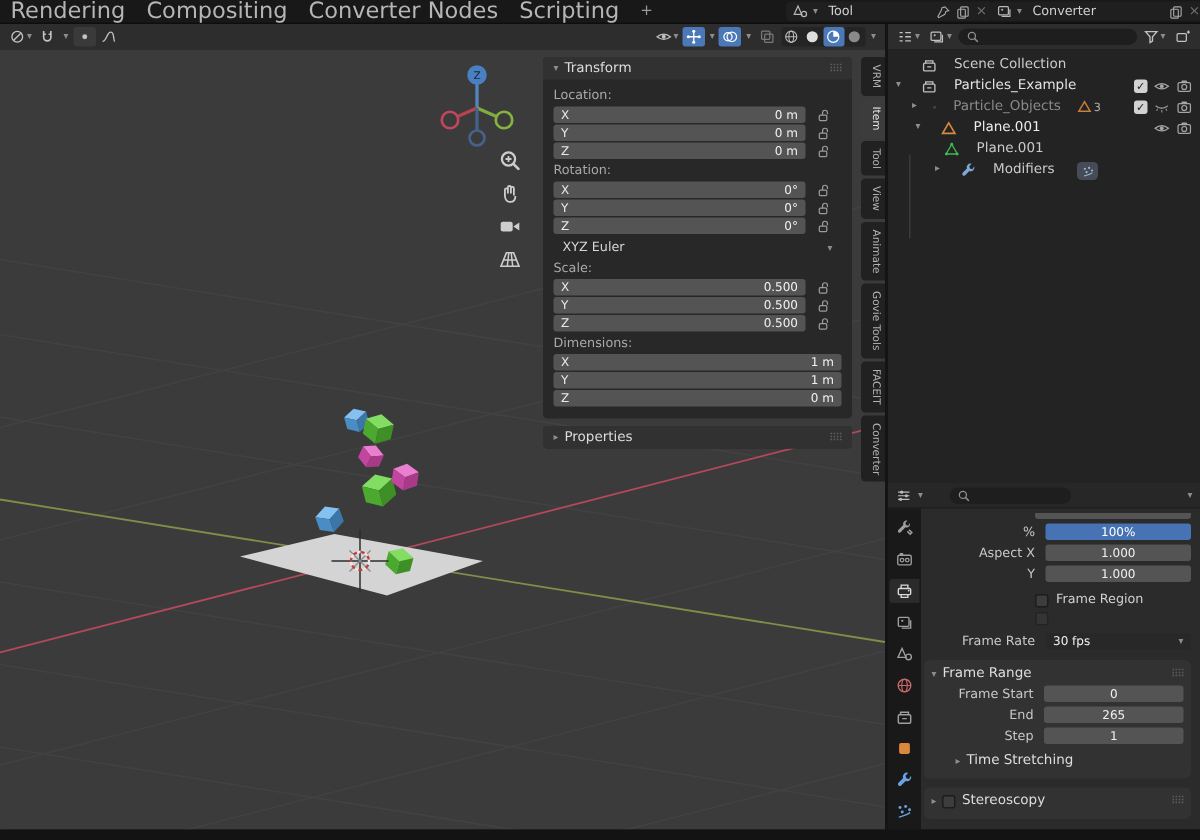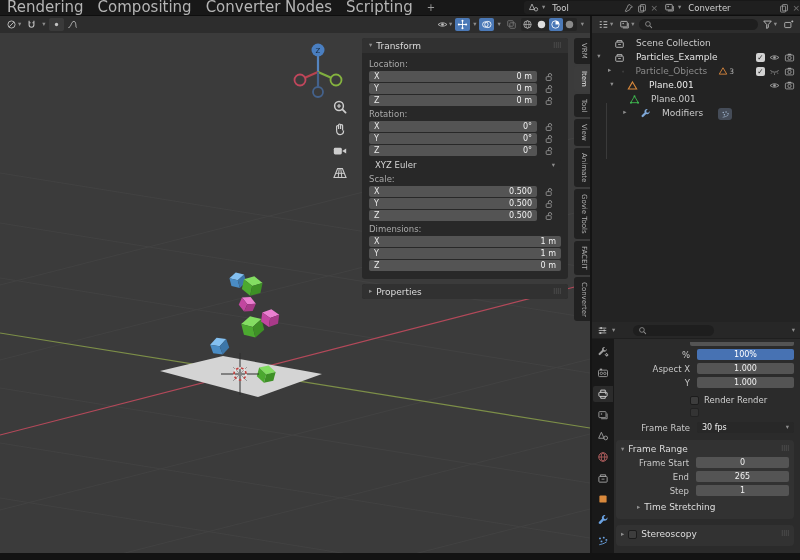--- a/index.html
+++ b/index.html
@@ -836,21 +836,21 @@
         </div>
         <div class="prow">
           <span class="plabel">Y</span>
           <div class="pfield">
               <span>1.000</span>
             </div>
         </div>
         <div style="height:4px"></div>
         <div class="cbrow">
           <span class="cb off"></span>
-          <span>Render Render</span>
+          <span>Frame Region</span>
         </div>
         <div class="cbrow gray2">
           <span class="cb off" style="opacity:.5"></span>
         </div>
         <div style="height:3px"></div>
         <div class="prow">
           <span class="plabel">Frame Rate</span>
           <div class="pfield drop">
             <span>30 fps</span>
               <span class="chev">▾</span>

